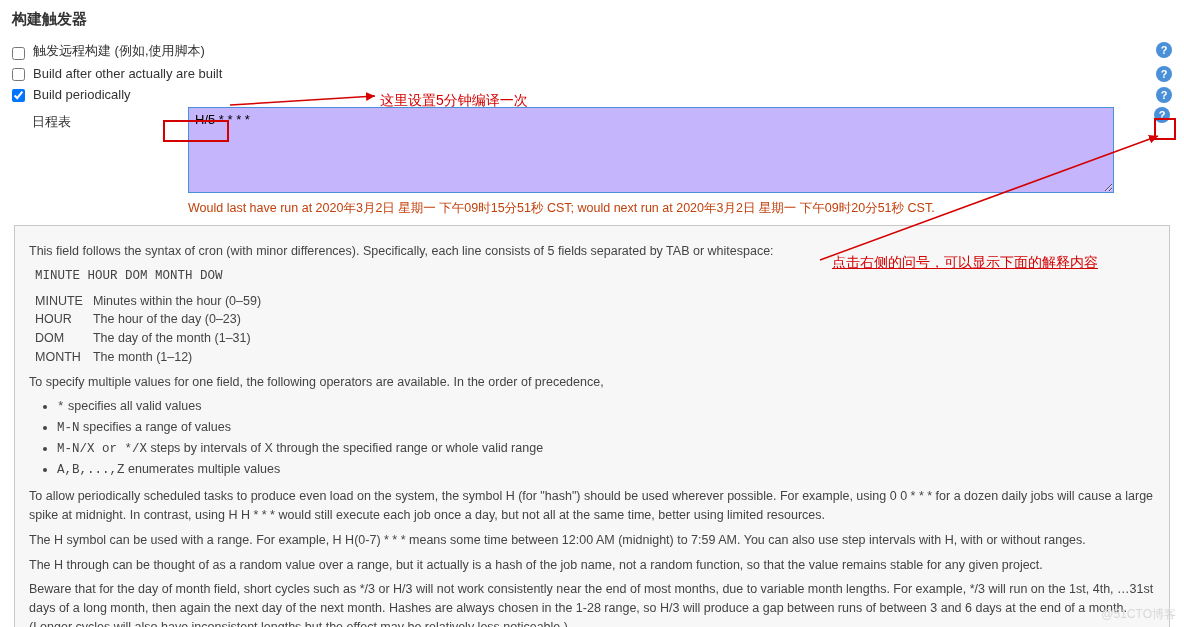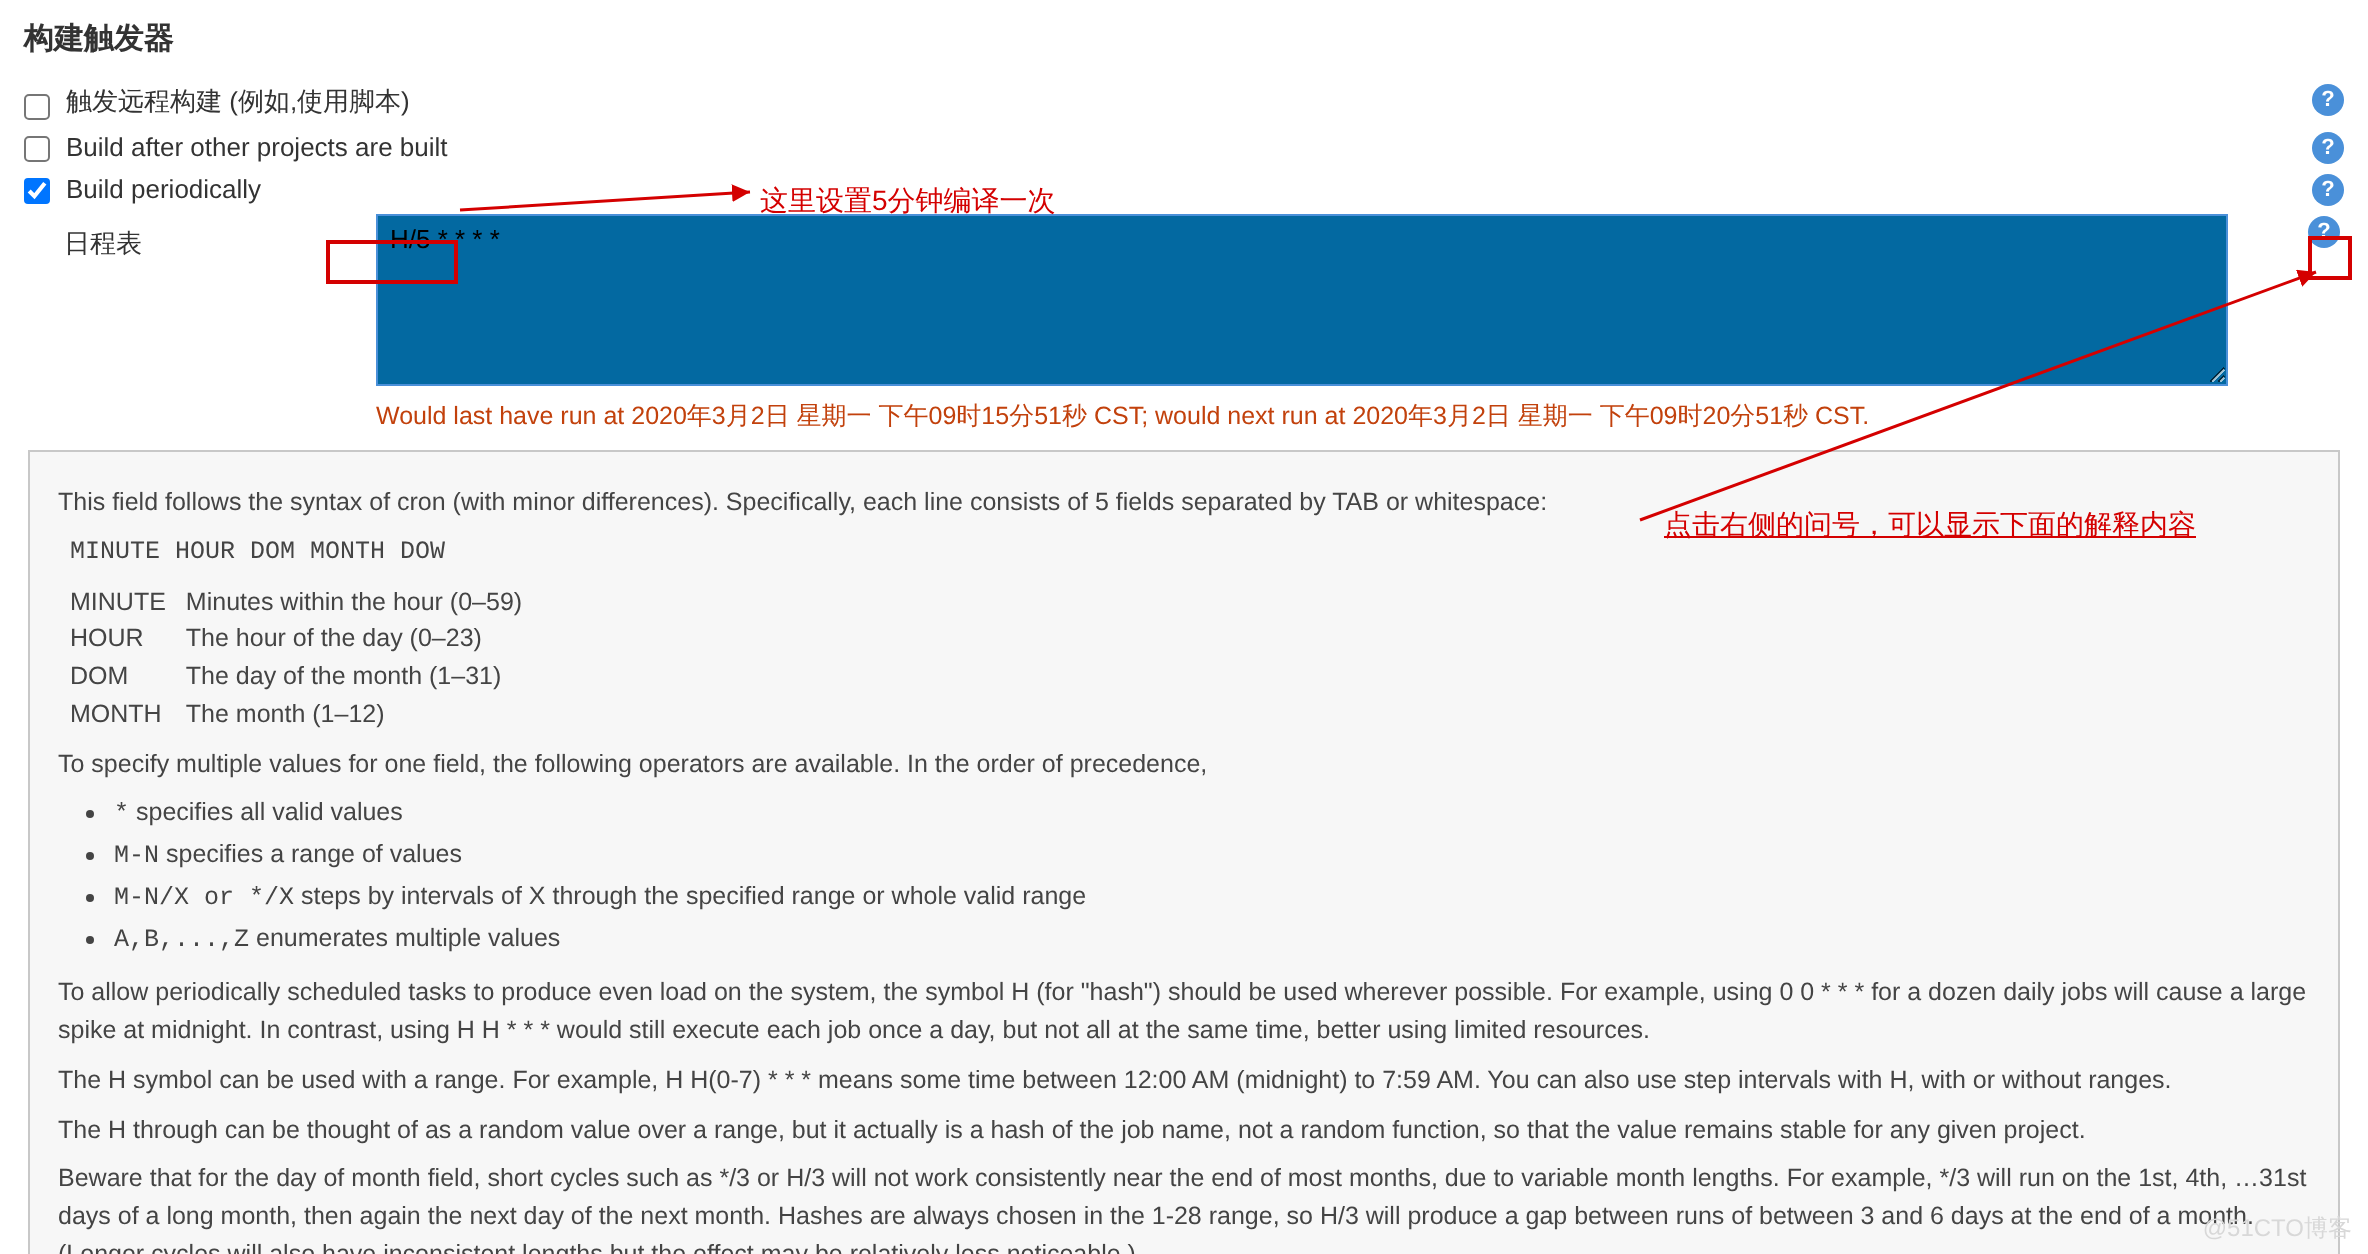--- a/index.html
+++ b/index.html
@@ -6,21 +6,21 @@
 body { font-family: Arial, Helvetica, sans-serif; font-size: 13px; color: #333; background: #fff; padding: 4px 8px; position: relative; }
 .section-title { font-weight: bold; font-size: 15px; margin: 6px 4px 10px; color: #333; }
 .row { display: flex; align-items: flex-end; padding: 3px 4px; position: relative; }
 .chk { margin-top: 2px; margin-right: 8px; flex: 0 0 auto; }
 .row-label { flex: 1; color: #333; }
 .help { width: 16px; height: 16px; border-radius: 50%; background: #4a90d9; color: #fff; font-size: 11px; font-weight: bold; display: inline-flex; align-items: center; justify-content: center; cursor: pointer; user-select: none; }
 .help-col { position: absolute; right: 4px; top: 3px; }
 .schedule-row { display: flex; align-items: flex-start; padding: 2px 4px 0; gap: 36px; }
 .schedule-label { width: 140px; padding-left: 20px; padding-top: 6px; color: #333; }
 .schedule-body { flex: 1; position: relative; }
-.schedule-ta { width: 100%; height: 86px; border: 1px solid #4a90d9; outline: none; padding: 4px 6px; font-family: Arial; font-size: 13px; resize: both; background: #0369a1; }
+.schedule-ta { width: 100%; height: 86px; border: 1px solid #4a90d9; outline: none; padding: 4px 6px; font-family: Arial; font-size: 13px; resize: both; background: #c4b5fd; }
 .last-run { padding: 4px 0 8px 180px; color: #c2410c; font-size: 12.5px; }
 .help-box { border: 1px solid #c8c8c8; background: #f7f7f7; margin: 0 6px; padding: 10px 14px; font-size: 12.5px; color: #444; line-height: 1.5; }
 .help-box p { margin: 6px 0; }
 .help-box .mono, code { font-family: "Courier New", monospace; }
 .help-box table { margin: 2px 0 6px 6px; border-collapse: collapse; }
 .help-box td { padding: 0 10px 0 0; vertical-align: top; }
 .help-box ul { margin: 4px 0 8px 28px; }
 .help-box li { margin: 1px 0; }
 .annot { position: absolute; color: #d40000; font-size: 14px; pointer-events: none; }
 .redbox { position: absolute; border: 2px solid #d40000; pointer-events: none; }
@@ -33,21 +33,21 @@
 <div class="section-title">构建触发器</div>
 
 <div class="row">
   <input type="checkbox" class="chk" style="">
   <span class="row-label">触发远程构建 (例如,使用脚本)</span>
   <span class="help help-col">?</span>
 </div>
 
 <div class="row">
   <input type="checkbox" class="chk" style="">
-  <span class="row-label">Build after other projects are built</span>
+  <span class="row-label">Build after other actually are built</span>
   <span class="help help-col">?</span>
 </div>
 
 <div class="row">
   <input type="checkbox" class="chk" checked="" style="">
   <span class="row-label">Build periodically</span>
   <span class="help help-col">?</span>
 </div>
 
 <div class="schedule-row">

